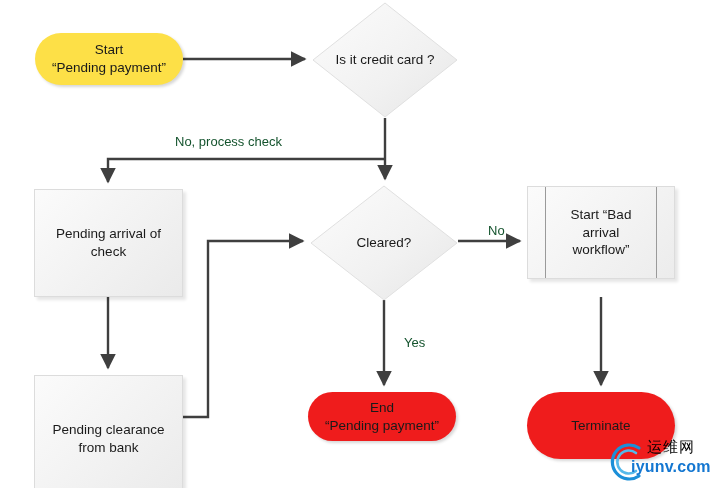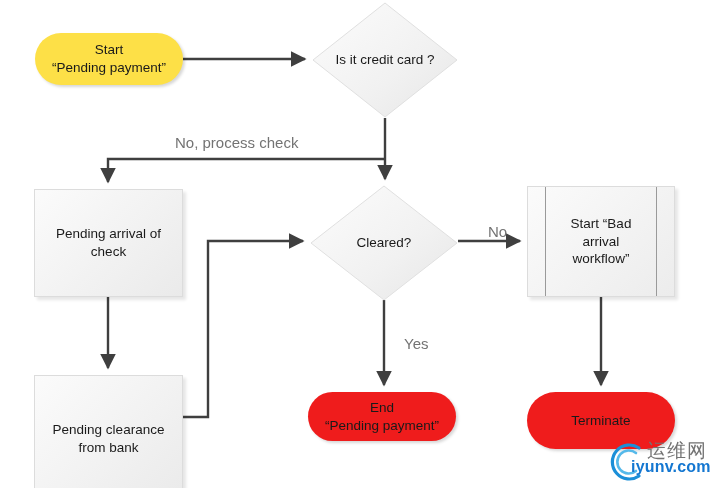--- a/index.html
+++ b/index.html
@@ -77,41 +77,41 @@
   
   .diamond-wrap { background: transparent; }
   .diamond-wrap .dshape {
     position: absolute;
     left: 0; top: 0; right: 0; bottom: 0;
     z-index: 1;
   }
 
   .edge-label {
     position: absolute;
-    font-size: 15px;
-    color: #737373;
+    font-size: 13px;
+    color: #14532d;
     white-space: nowrap;
     z-index: 5;
   }
 
   
   #watermark {
     position: absolute;
     right: 6px;
     bottom: 2px;
     width: 112px;
     height: 50px;
     z-index: 10;
   }
   #watermark .wm-text {
     position: absolute;
     left: 42px;
     top: 2px;
-    font-size: 19px;
-    color: #737373;
+    font-size: 15px;
+    color: #000000;
     letter-spacing: 1px;
   }
   #watermark .wm-url {
     position: absolute;
     left: 26px;
     top: 22px;
     font-size: 16px;
     font-weight: bold;
     color: #1477d1;
     letter-spacing: 0.2px;
@@ -190,38 +190,38 @@
           <stop offset="0%" stop-color="#fcfcfc"></stop>
           <stop offset="60%" stop-color="#f1f1f1"></stop>
           <stop offset="100%" stop-color="#e6e6e6"></stop>
         </linearGradient>
       </defs>
       <polygon points="74,1 147,58 74,115 1,58" fill="url(#dg2)" stroke="#e0e0e0" stroke-width="1"></polygon>
     </svg>
     <div class="label">Cleared?</div>
   </div>
 
-  <div class="node subproc" style="left:527px; top:186px; width:148px; height:111px;">
+  <div class="node subproc" style="left:527px; top:186px; width:148px; height:93px;">
     <span class="bar left"></span>
     <span class="bar right"></span>
     <div class="label">
       <div>Start “Bad</div>
       <div>arrival</div>
       <div>workflow”</div>
     </div>
   </div>
 
   <div class="node pill end" style="left:308px; top:392px; width:148px; height:49px;">
     <div class="label">
       <div>End</div>
       <div>“Pending payment”</div>
     </div>
   </div>
 
-  <div class="node pill end" style="left:527px; top:392px; width:148px; height:57px;">
+  <div class="node pill end" style="left:527px; top:392px; width:148px; height:67px;">
     <div class="label">Terminate</div>
   </div>
 
   <div class="edge-label" style="left:175px; top:134px;">No, process check</div>
 
   <div class="edge-label" style="left:488px; top:215px;margin-top:8px;">No</div>
 
   <div class="edge-label" style="left:404px; top:335px;">Yes</div>
 
   <div id="watermark">

